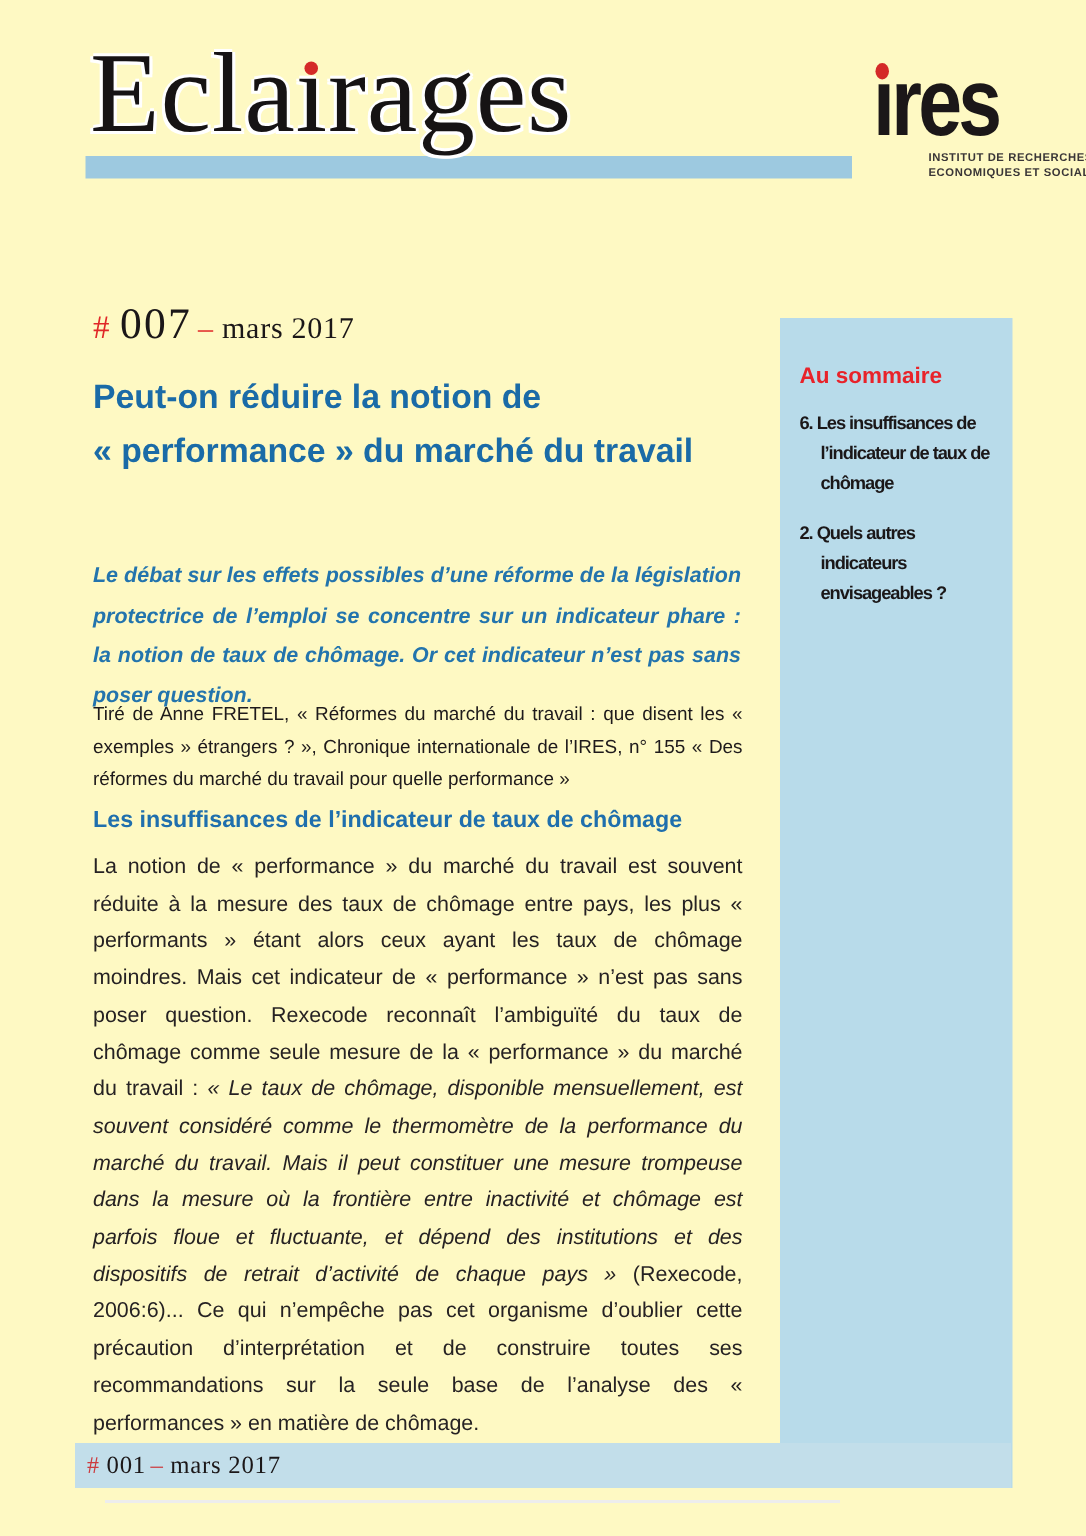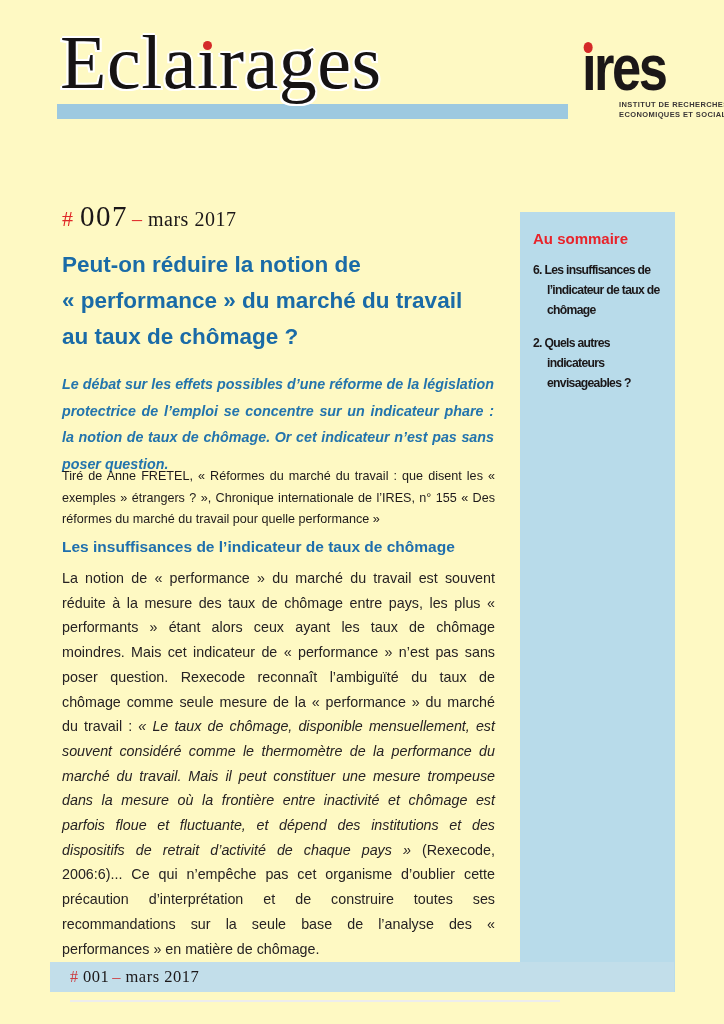--- a/index.html
+++ b/index.html
@@ -75,34 +75,34 @@
     font-size:14.3px; line-height:24.7px; color:#262223; text-align:justify;
   }
   .body-para .quote-italic { font-style:italic; }
 
   
   .sidebar {
     position:absolute; left:520px; top:212px; width:155px; height:780px;
     background:#b8dbea; box-sizing:border-box; padding:18px 8px 0 13px;
   }
   .sidebar-heading {
-    font-size:15px; font-weight:bold; color:#e8232a; margin:0 0 13px 0;
+    font-size:15px; font-weight:bold; color:#e8232a; margin:12px 0 13px 0;
   }
   .sidebar-item {
     font-size:12.2px; font-weight:bold; color:#1b1718;
     letter-spacing:-0.7px; line-height:20px; margin:0 0 13px 0;
     padding-left:14px; text-indent:-14px;
   }
 
   
   .footer-bar {
     position:absolute; left:50px; top:962px; width:624px; height:30px;
     background:#c2deea; z-index:2;
     font-family:"Liberation Serif", serif; line-height:30px;
-    padding-left:20px; box-sizing:border-box; white-space:nowrap;
+    padding-left:8px; box-sizing:border-box; white-space:nowrap;
   }
   .footer-hash   { font-size:16px; color:#cc3b3f; }
   .footer-number { font-size:16.5px; color:#1b1718; margin:0 3px 0 5px; letter-spacing:0.5px; }
   .footer-dash   { font-size:16.5px; color:#cc3b3f; margin-right:5px; }
   .footer-date   { font-size:16.5px; color:#1b1718; letter-spacing:0.5px; }
   .scan-line {
     position:absolute; left:70px; top:1000px; width:490px; height:2px;
     background:#ededed;
   }
 </style>
@@ -123,21 +123,20 @@
     <div>ECONOMIQUES ET SOCIALES</div>
   </div>
 
   <div class="issue-line">
     <span class="issue-hash">#</span><span class="issue-number">007</span><span class="issue-dash">–</span><span class="issue-date">mars 2017</span>
   </div>
 
   <div class="article-title">
     <div>Peut-on réduire la notion de</div>
     <div>« performance » du marché du travail</div>
-    <div>au taux de chômage ?</div>
   </div>
 
   <div class="article-lead">Le débat sur les effets possibles d’une réforme de la législation protectrice de l’emploi se concentre sur un indicateur phare : la notion de taux de chômage. Or cet indicateur n’est pas sans poser question.</div>
 
   <div class="source-note">Tiré de Anne FRETEL, « Réformes du marché du travail : que disent les « exemples » étrangers ? », Chronique internationale de l’IRES, n° 155 « Des réformes du marché du travail pour quelle performance »</div>
 
   <div class="section-heading">Les insuffisances de l’indicateur de taux de chômage</div>
 
   <div class="body-para">
     <span>La notion de « performance » du marché du travail est souvent réduite à la mesure des taux de chômage entre pays, les plus « performants » étant alors ceux ayant les taux de chômage moindres. Mais cet indicateur de « performance » n’est pas sans poser question. Rexecode reconnaît l’ambiguïté du taux de chômage comme seule mesure de la « performance » du marché du travail : </span><span class="quote-italic">« Le taux de chômage, disponible mensuellement, est souvent considéré comme le thermomètre de la performance du marché du travail. Mais il peut constituer une mesure trompeuse dans la mesure où la frontière entre inactivité et chômage est parfois floue et fluctuante, et dépend des institutions et des dispositifs de retrait d’activité de chaque pays »</span><span> (Rexecode, 2006:6)... Ce qui n’empêche pas cet organisme d’oublier cette précaution d’interprétation et de construire toutes ses recommandations sur la seule base de l’analyse des « performances » en matière de chômage.</span>

